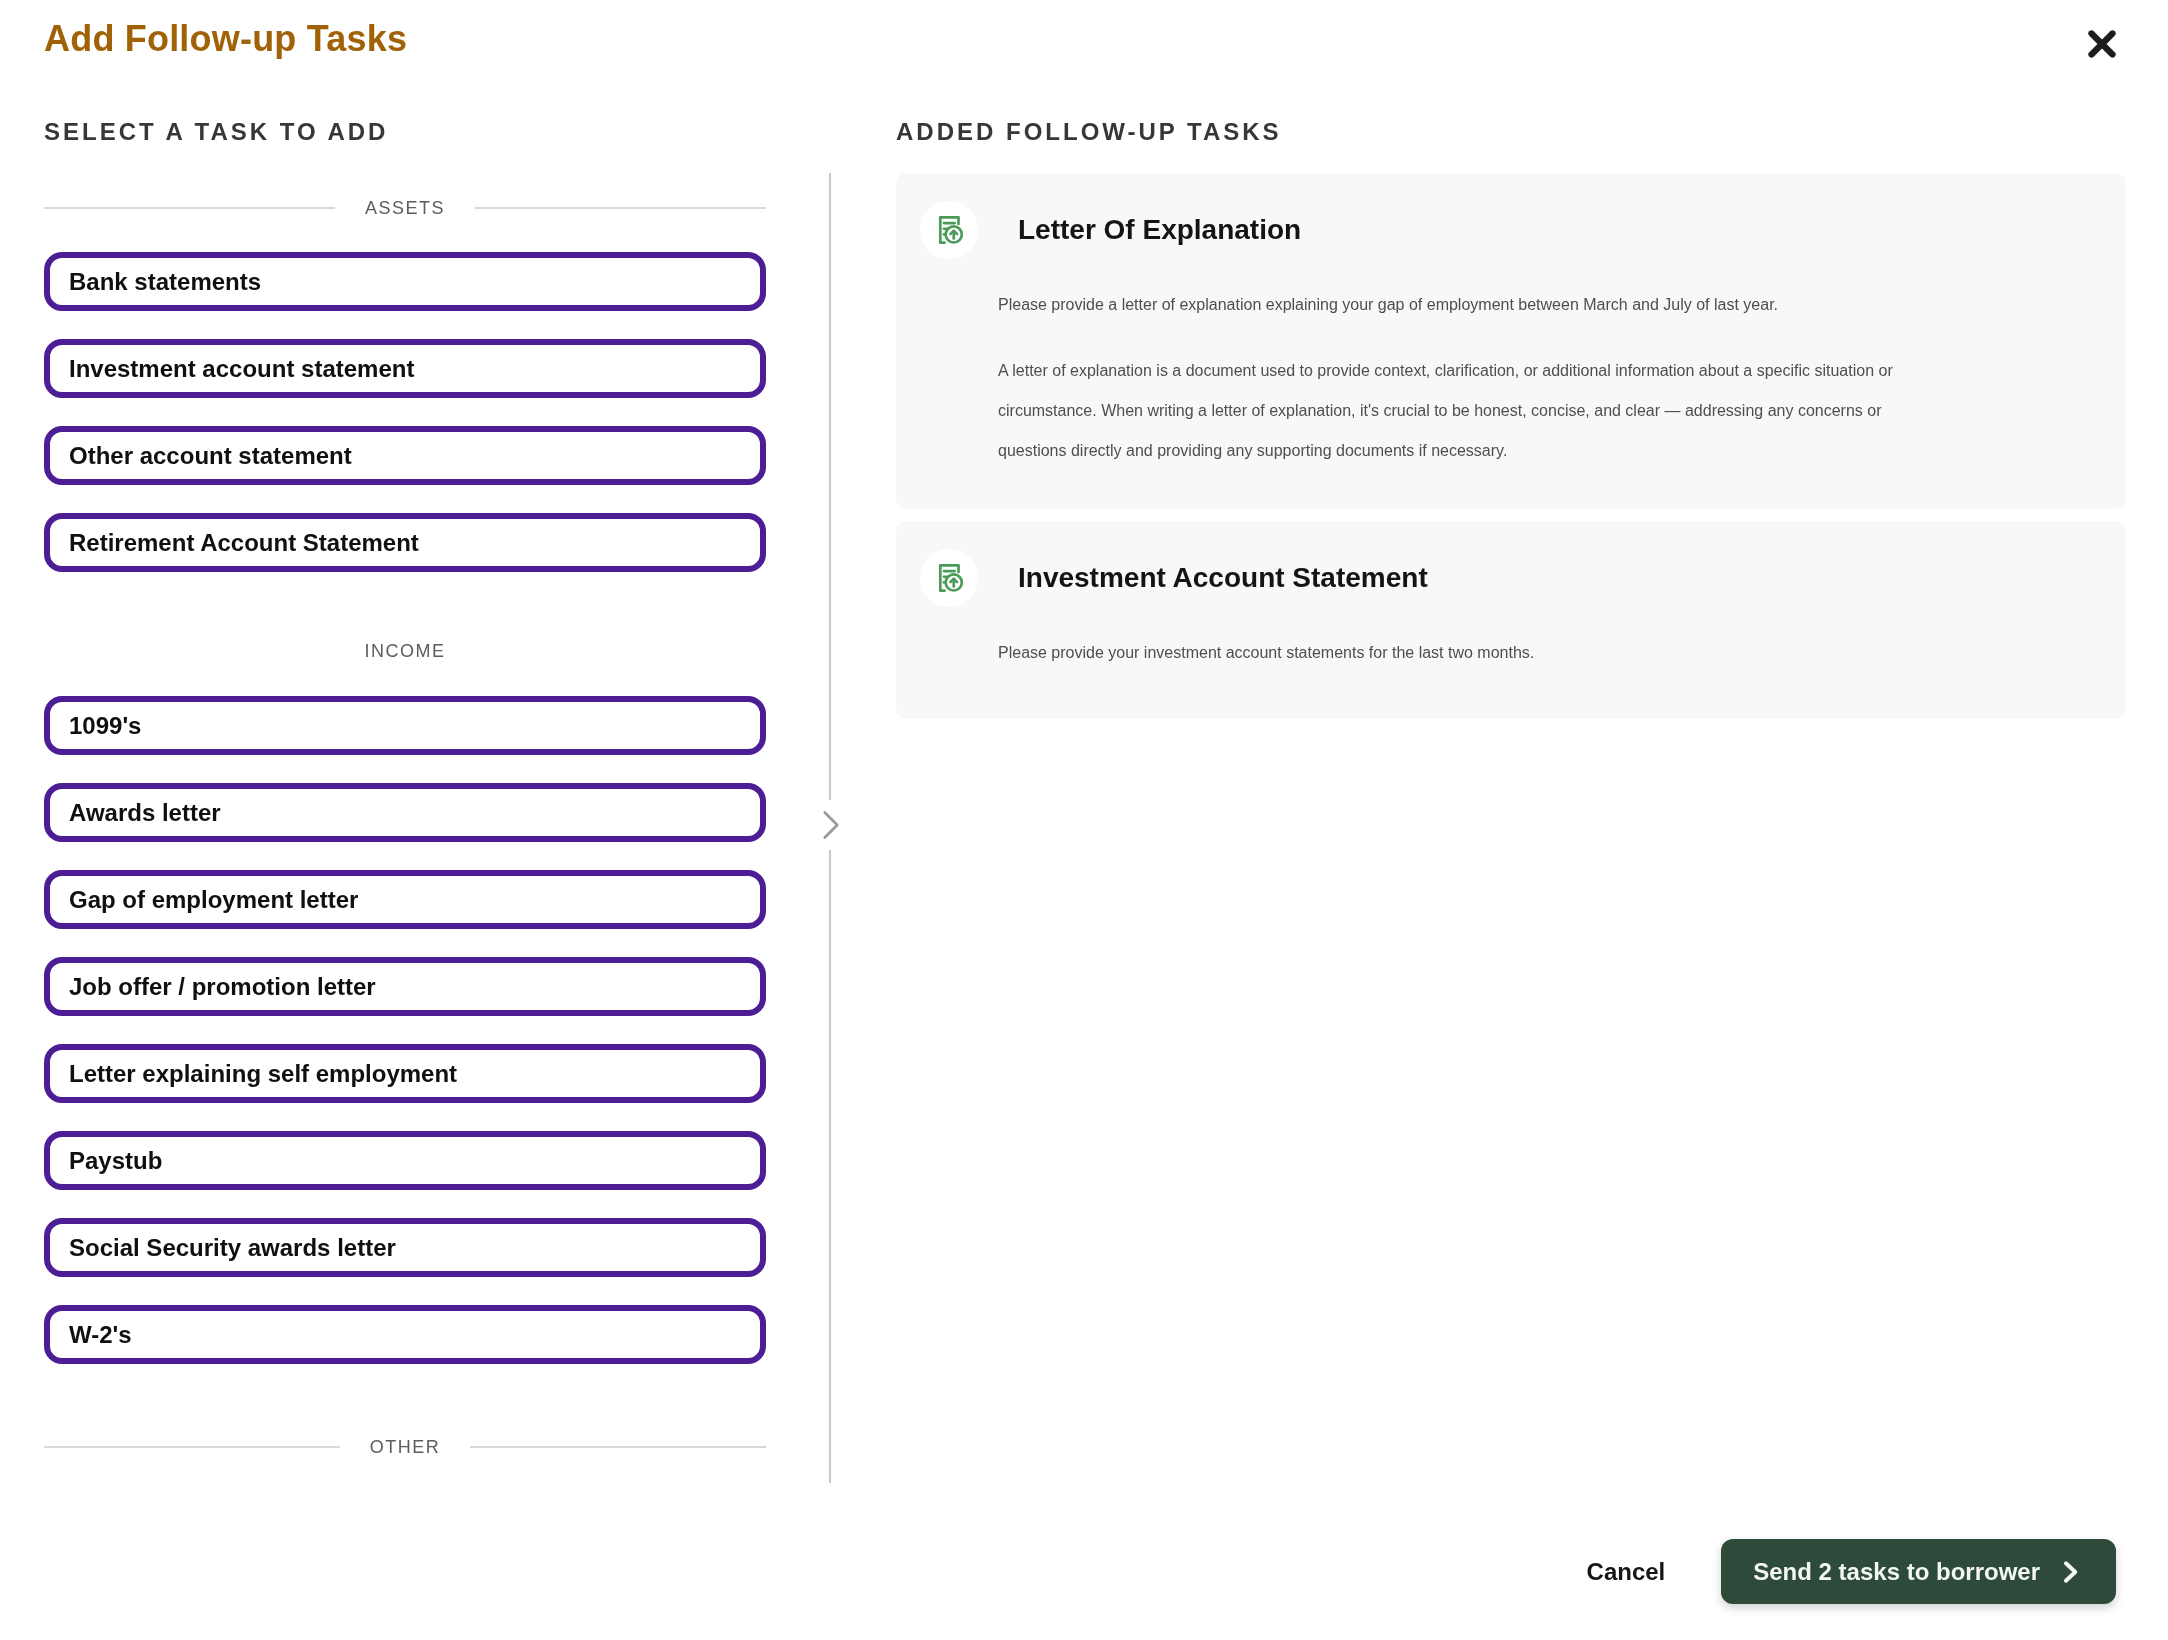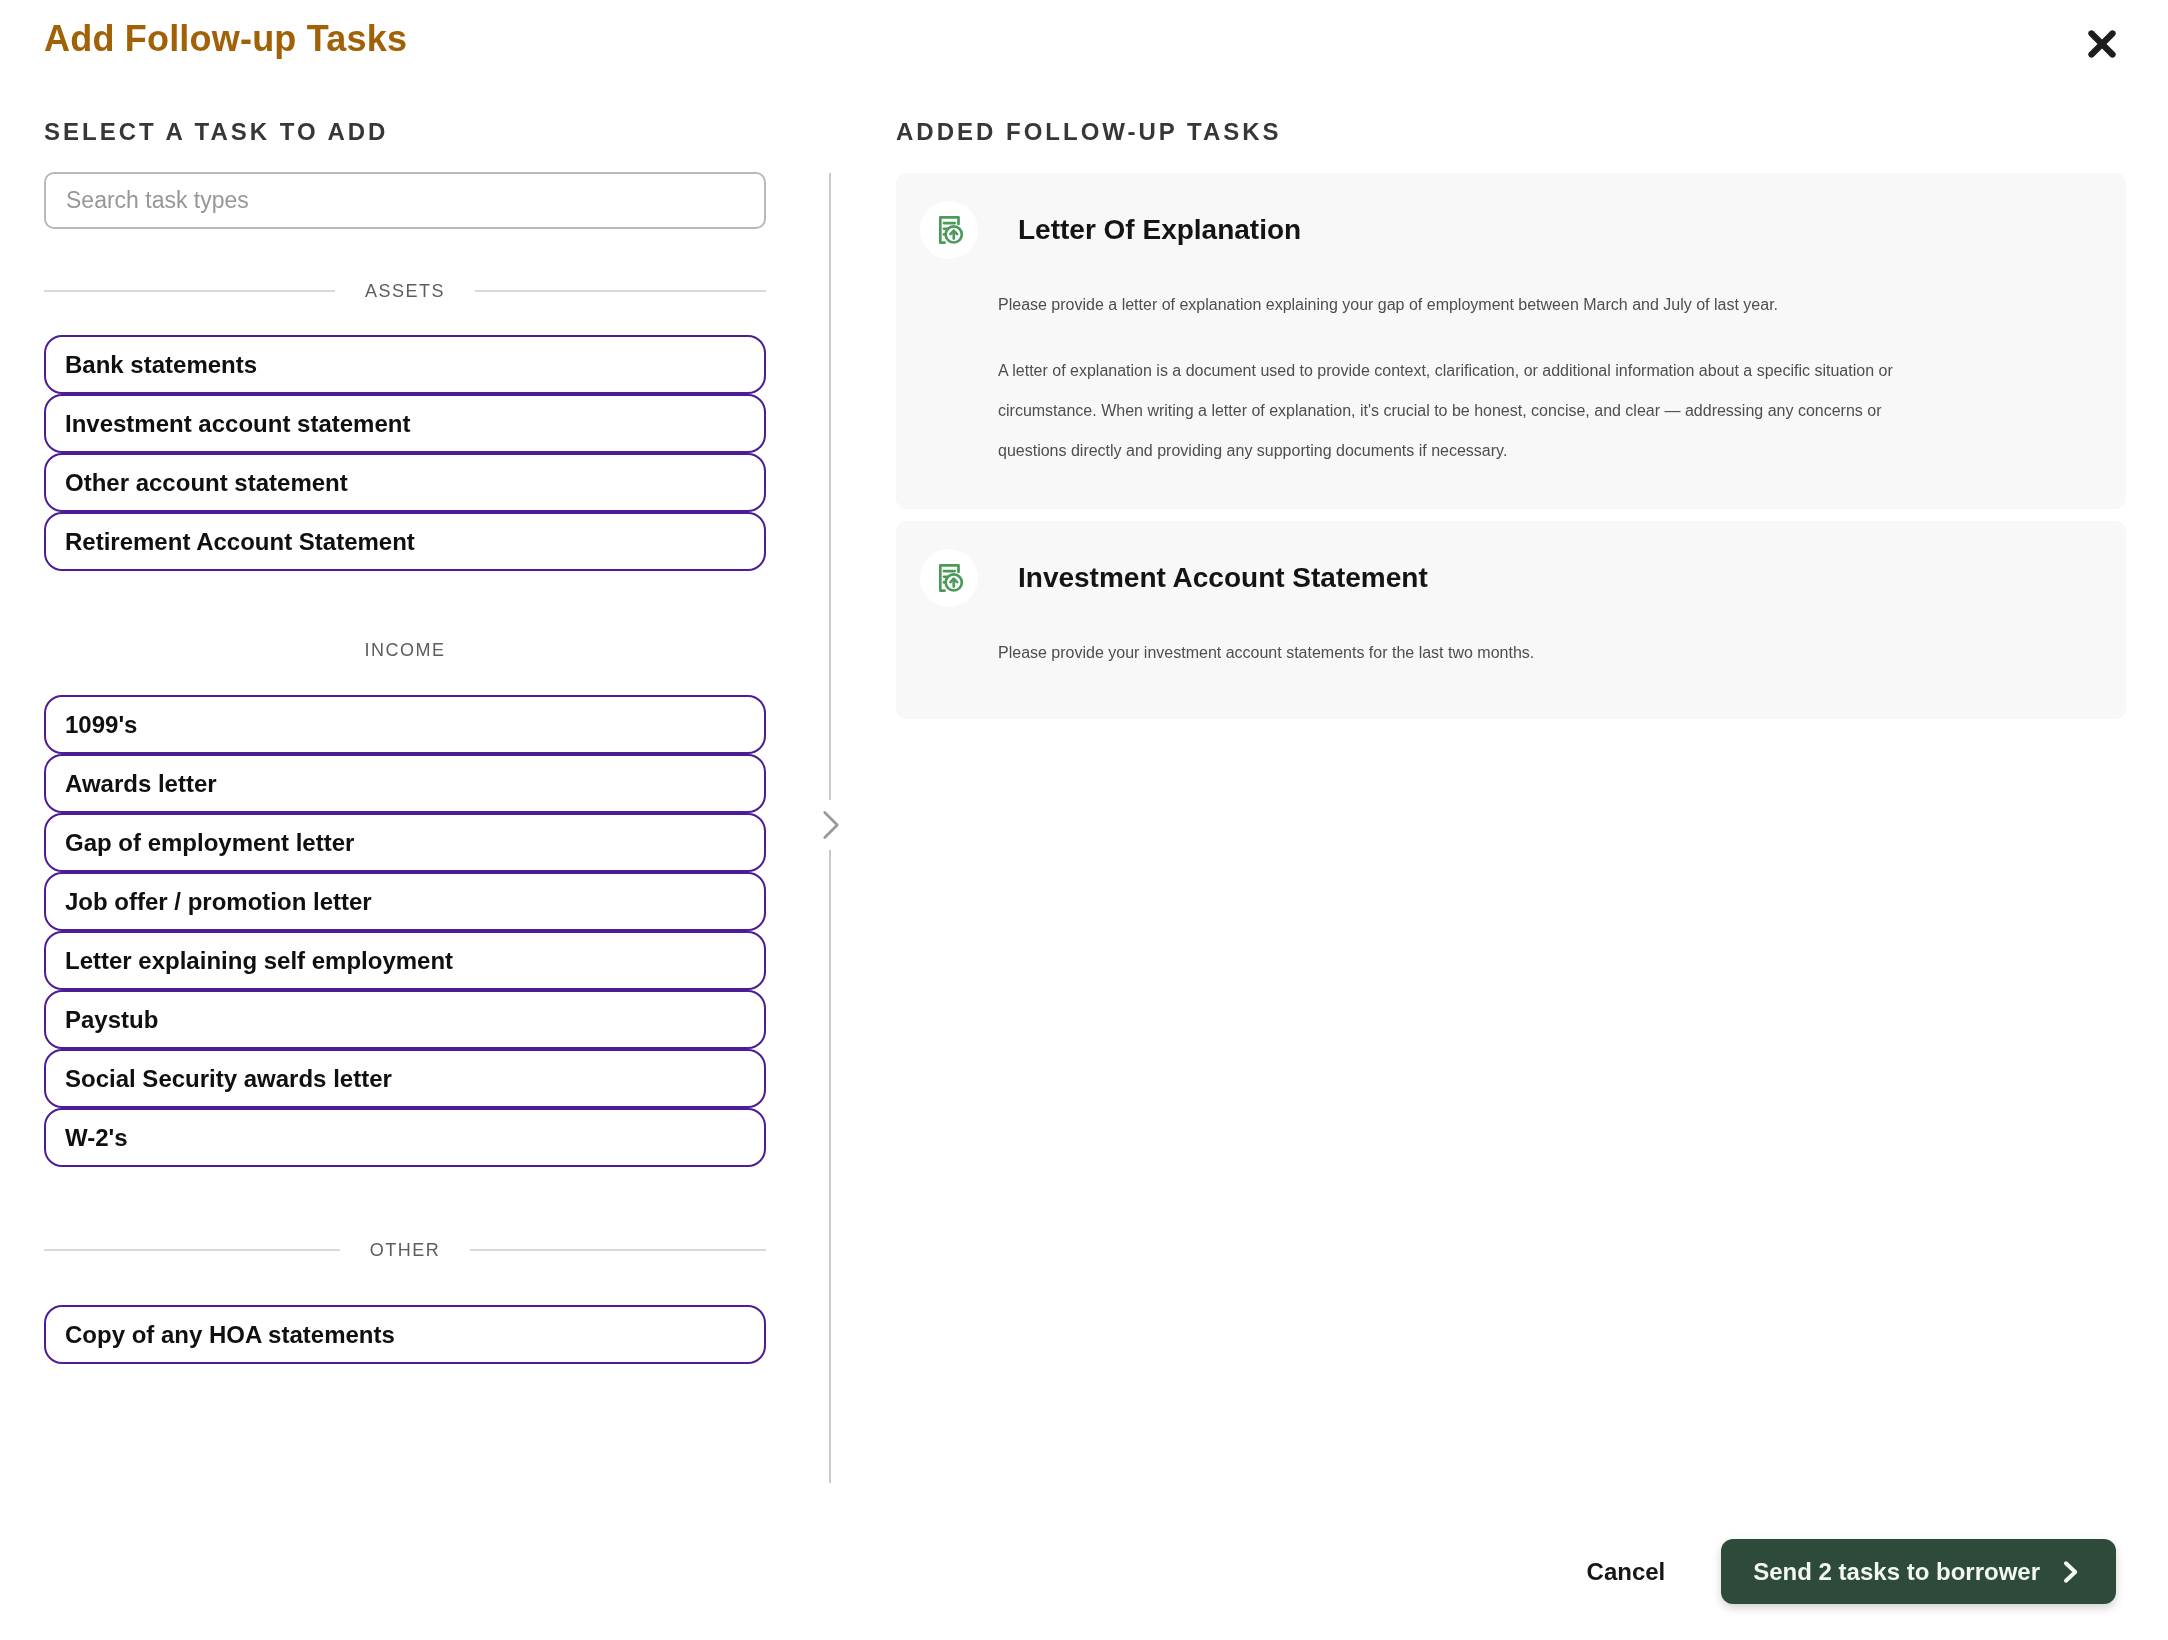--- a/index.html
+++ b/index.html
@@ -27,22 +27,22 @@
   .search-input::placeholder { color:#979797; font-weight:500; }
 
   .group-divider { display:flex; align-items:center; height:24px; }
   .group-divider .line { flex:1; height:0; border-top:2px solid #d9d9d9; }
   .group-divider .lbl { padding:0 30px; font-size:18px; color:#5d5d5d; letter-spacing:1.5px;
     font-weight:500; white-space:nowrap; }
   .gd-assets { margin-top:50px; margin-bottom:32px; }
   .gd-income { margin-top:67px; margin-bottom:33px;flex-direction:column; }
   .gd-other  { margin-top:71px; margin-bottom:43px; }
 
-  .task-btn { display:block; width:722px; height:59px; margin-bottom:0;
-    background:#fff; border:2px solid #4c1d95; border-radius:18px; text-align:left;
+  .task-btn { display:block; width:722px; height:59px; margin-bottom:28px;
+    background:#fff; border:6px solid #4c1d95; border-radius:18px; text-align:left;
     padding:0 19px; font-family:"Liberation Sans", sans-serif; font-size:24px;
     font-weight:700; color:#101010; cursor:pointer; }
 
   
   .v-divider { position:absolute; left:829px; top:173px; width:2px; height:1310px;
     background:#c8c8c8; }
   .v-divider-handle { position:absolute; left:812px; top:800px; width:38px; height:50px;
     background:#ffffff; display:flex; align-items:center; justify-content:center;
     border:none; cursor:pointer; color:#9a9a9a; }
   .v-divider-handle svg { width:30px; height:40px; display:block; }
@@ -81,21 +81,20 @@
   <button class="close-btn">
     <svg viewBox="0 0 24 24" fill="none" stroke="currentColor" stroke-width="4.2" stroke-linecap="round">
       <line x1="5" y1="5" x2="19" y2="19"></line>
       <line x1="19" y1="5" x2="5" y2="19"></line>
     </svg>
   </button>
 
   <div class="left-panel">
     <h2 class="section-heading">SELECT A TASK TO ADD</h2>
 
-    <input class="search-input" type="text" placeholder="Search task types" style="">
 
     <div class="group-divider gd-assets">
       <span class="line"></span>
       <span class="lbl">ASSETS</span>
       <span class="line"></span>
     </div>
 
     <button class="task-btn">Bank statements</button>
     <button class="task-btn">Investment account statement</button>
     <button class="task-btn">Other account statement</button>

